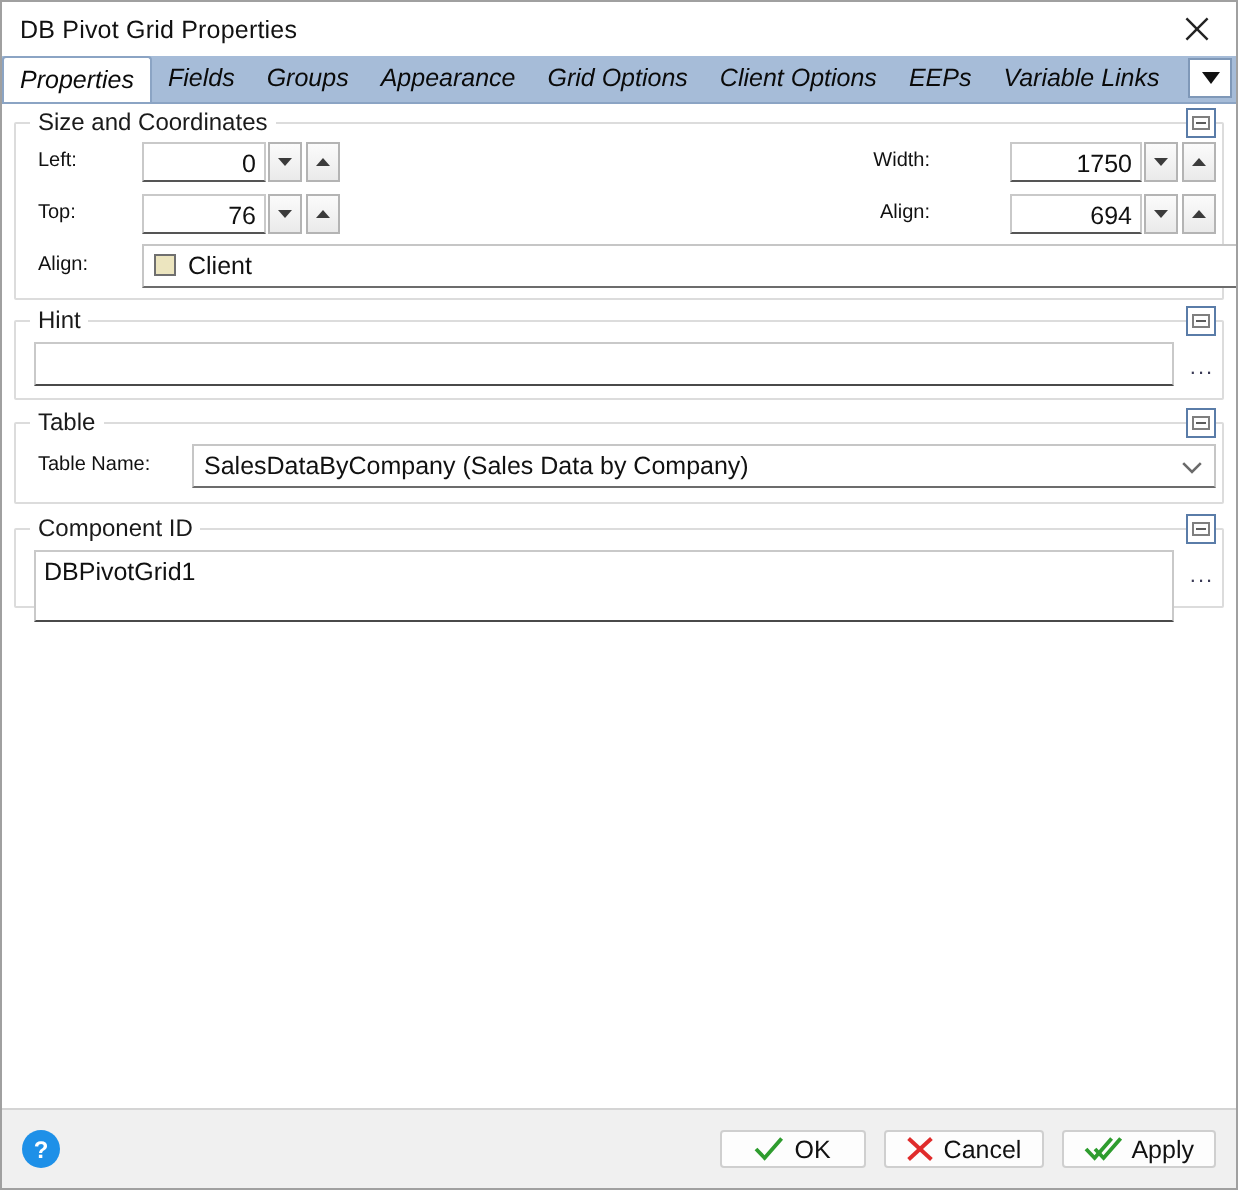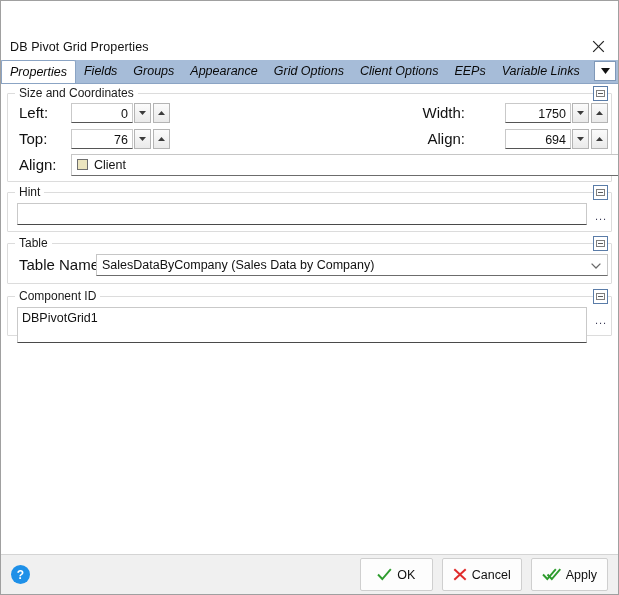--- a/index.html
+++ b/index.html
@@ -30,21 +30,20 @@
 
   
   .titlebar {
     height: 27px;
     min-height: 27px;
     background: #ffffff;
     display: flex;
     align-items: center;
     padding: 0 0 0 9px;
     box-sizing: border-box;
-    margin-top: 32px;
   }
   .title-text {
     font-size: 12.5px;
     color: #111111;
     flex: 1;
     white-space: nowrap;
     letter-spacing: 0.1px;
   }
   .close-btn {
     width: 40px;
@@ -177,21 +176,21 @@
 
   .group-content {
     position: absolute;
     left: 0; right: 0; top: 7px; bottom: 0;
     z-index: 1;
   }
 
   
   .lbl {
     position: absolute;
-    font-size: 15px;
+    font-size: 10px;
     color: #111111;
     line-height: 16px;
     white-space: nowrap;
   }
   .lbl.right { text-align: right; }
 
   .txtfield {
     position: absolute;
     box-sizing: border-box;
     background: #ffffff;
@@ -299,21 +298,21 @@
     font-size: 12px;
     font-weight: bold;
     display: flex;
     align-items: center;
     justify-content: center;
     cursor: pointer;
     line-height: 1;
   }
   .footer-spacer { flex: 1; }
   .btn {
-    height: 33px;
+    height: 19px;
     min-width: 73px;
     background: #fdfdfd;
     border: 1px solid #cfcfcf;
     border-radius: 2px;
     display: flex;
     align-items: center;
     justify-content: center;
     gap: 5px;
     font-size: 12.5px;
     color: #111111;

